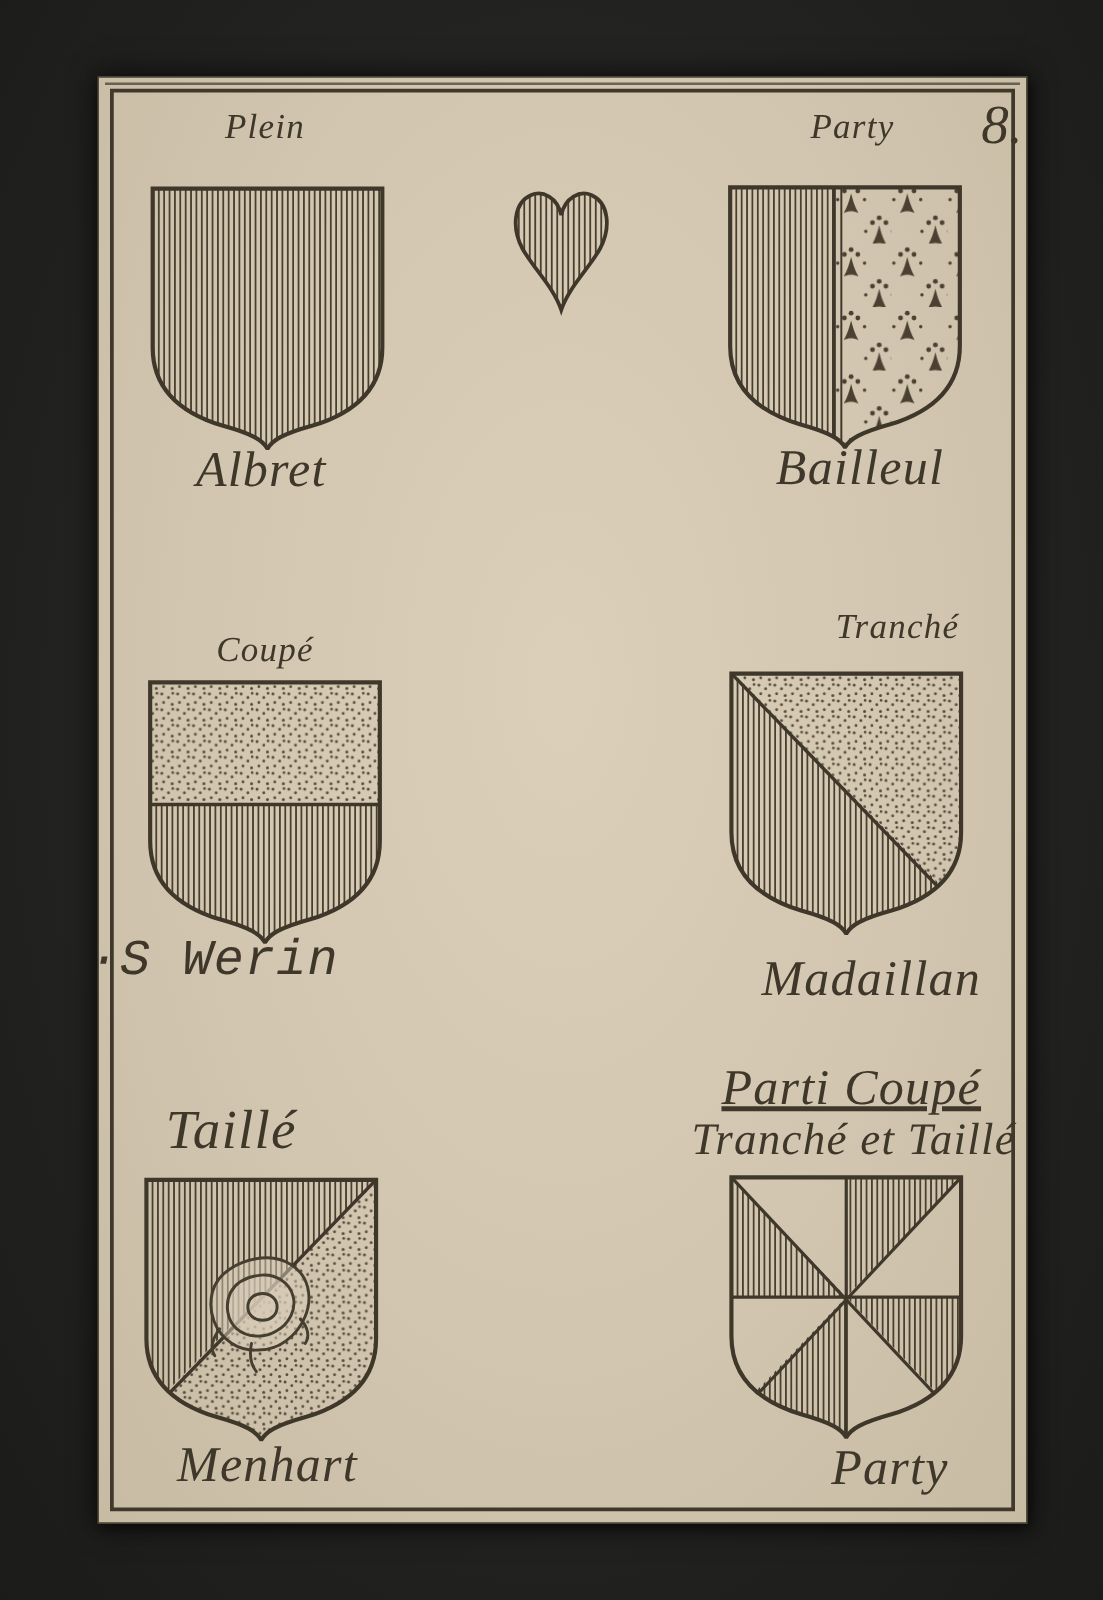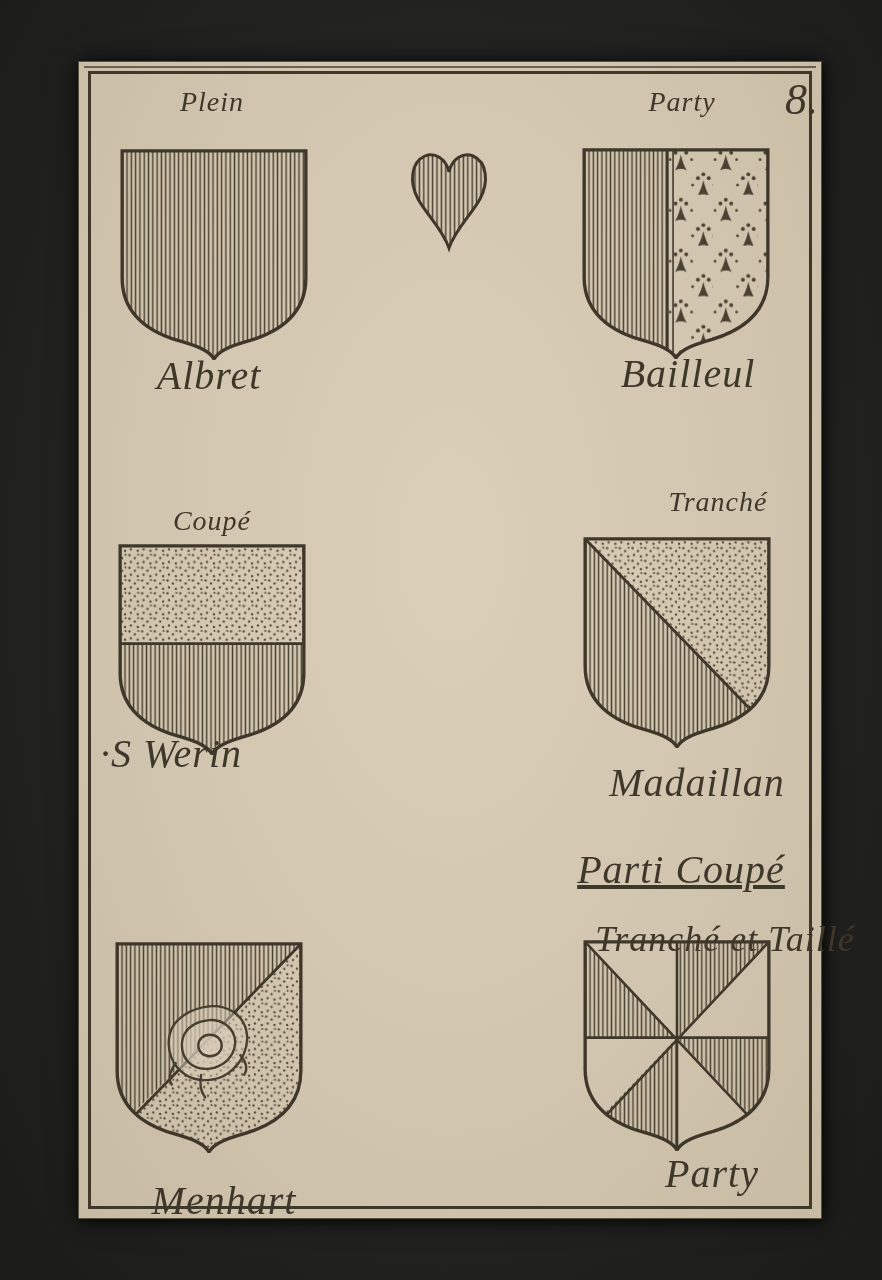--- a/index.html
+++ b/index.html
@@ -112,25 +112,26 @@
 
     <svg class="shield" style="left:500px;top:471px;" viewBox="0 0 200 220">
       <g clip-path="url(#shield-clip)">
         <polygon points="6,6 194,6 194,196" fill="url(#p-or)"></polygon>
         <polygon points="6,6 194,196 194,230 6,230" fill="url(#p-gules)"></polygon>
         <path d="M6,6 L192,198" stroke="#3e372a" stroke-width="2.8"></path>
       </g>
       <path d="M6,6 H194 V136 C194,169 173,189 137,200 C112,207 104,212 100,219 C96,212 88,207 63,200 C27,189 6,169 6,136 Z" fill="none" stroke="#3e372a" stroke-width="3.4"></path>
     </svg>
 
-    <div class="lbl t40" style="left:92px;top:672px;">·S Werin</div>
+    <div class="lbl t40" style="left:92px;top:688px;font-family:Liberation Mono, monospace;">·S Werin</div>
     <div class="lbl t40" style="left:618px;top:701px;">Madaillan</div>
 
+    <div class="lbl t44" style="left:106px;top:820px;">Taillé</div>
     <div class="lbl t40" style="left:602px;top:788px;text-decoration:underline;">Parti Coupé</div>
-    <div class="lbl t36" style="left:646px;top:831px;margin-top:28px;">Tranché et Taillé</div>
+    <div class="lbl t36" style="left:604px;top:831px;">Tranché et Taillé</div>
 
     <svg class="shield" style="left:32px;top:876px;" viewBox="0 0 200 220">
       <g clip-path="url(#shield-clip)">
         <polygon points="194,6 6,6 6,196" fill="url(#p-gules)"></polygon>
         <polygon points="194,6 6,196 6,230 194,230" fill="url(#p-or)"></polygon>
         <path d="M194,6 L8,198" stroke="#3e372a" stroke-width="2.8"></path>
         <g fill="rgba(216,203,184,0.5)" stroke="#463e2f" stroke-width="2.4" stroke-linecap="round">
           <path d="M100,70 C118,68 134,78 138,94 C142,110 134,128 120,138 C108,147 88,148 76,140 C62,131 56,114 60,98 C64,82 82,72 100,70 Z"></path>
           <path d="M100,84 C112,83 123,90 126,101 C129,112 123,124 112,130 C102,136 88,135 80,128 C72,121 70,108 75,98 C80,89 90,85 100,84 Z"></path>
           <path d="M101,99 C108,99 113,104 113,110 C113,116 108,121 101,121 C94,121 89,116 89,110 C89,104 94,99 101,99 Z"></path>
@@ -151,16 +152,16 @@
         <g stroke="#3e372a" stroke-width="2.6">
           <path d="M100,6 V218"></path>
           <path d="M6,104 H194"></path>
           <path d="M6,6 L188,200"></path>
           <path d="M194,6 L12,200"></path>
         </g>
       </g>
       <path d="M6,6 H194 V136 C194,169 173,189 137,200 C112,207 104,212 100,219 C96,212 88,207 63,200 C27,189 6,169 6,136 Z" fill="none" stroke="#3e372a" stroke-width="3.4"></path>
     </svg>
 
-    <div class="lbl t40" style="left:145px;top:1090px;margin-top:29px;">Menhart</div>
+    <div class="lbl t40" style="left:135px;top:1090px;">Menhart</div>
     <div class="lbl t40" style="left:633px;top:1092px;">Party</div>
   </div>
 </div>
 
 </body></html>

